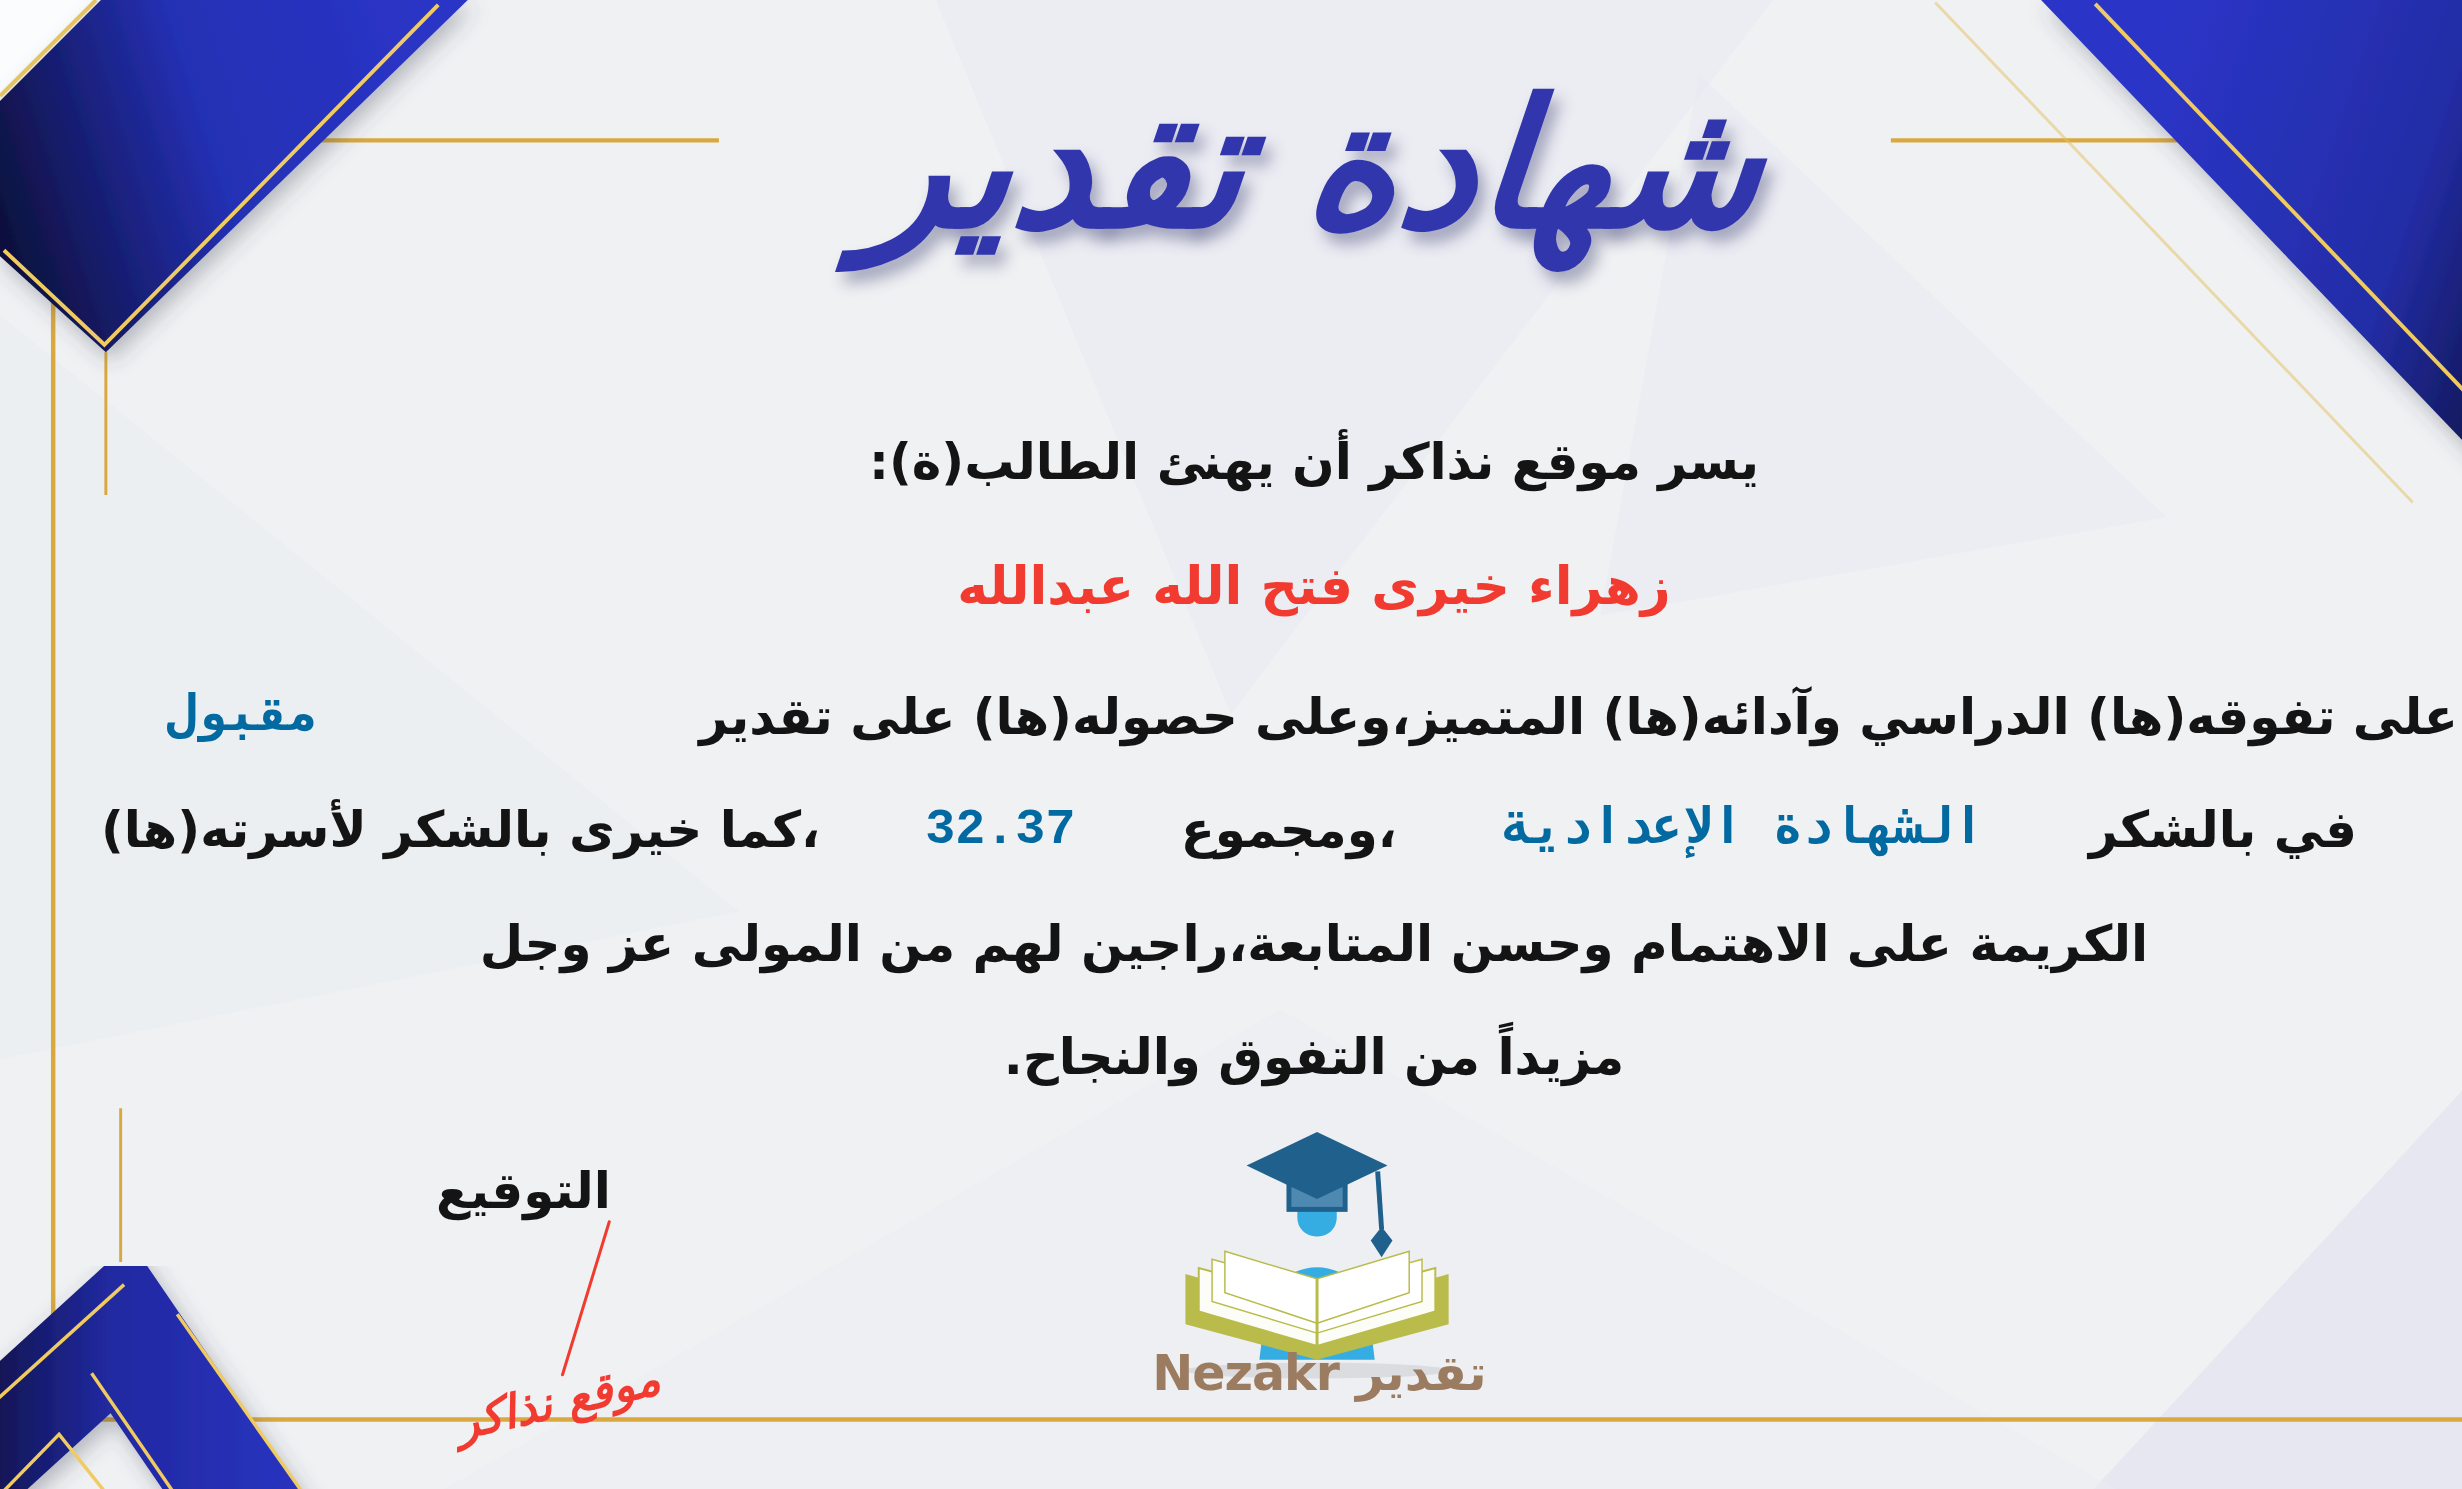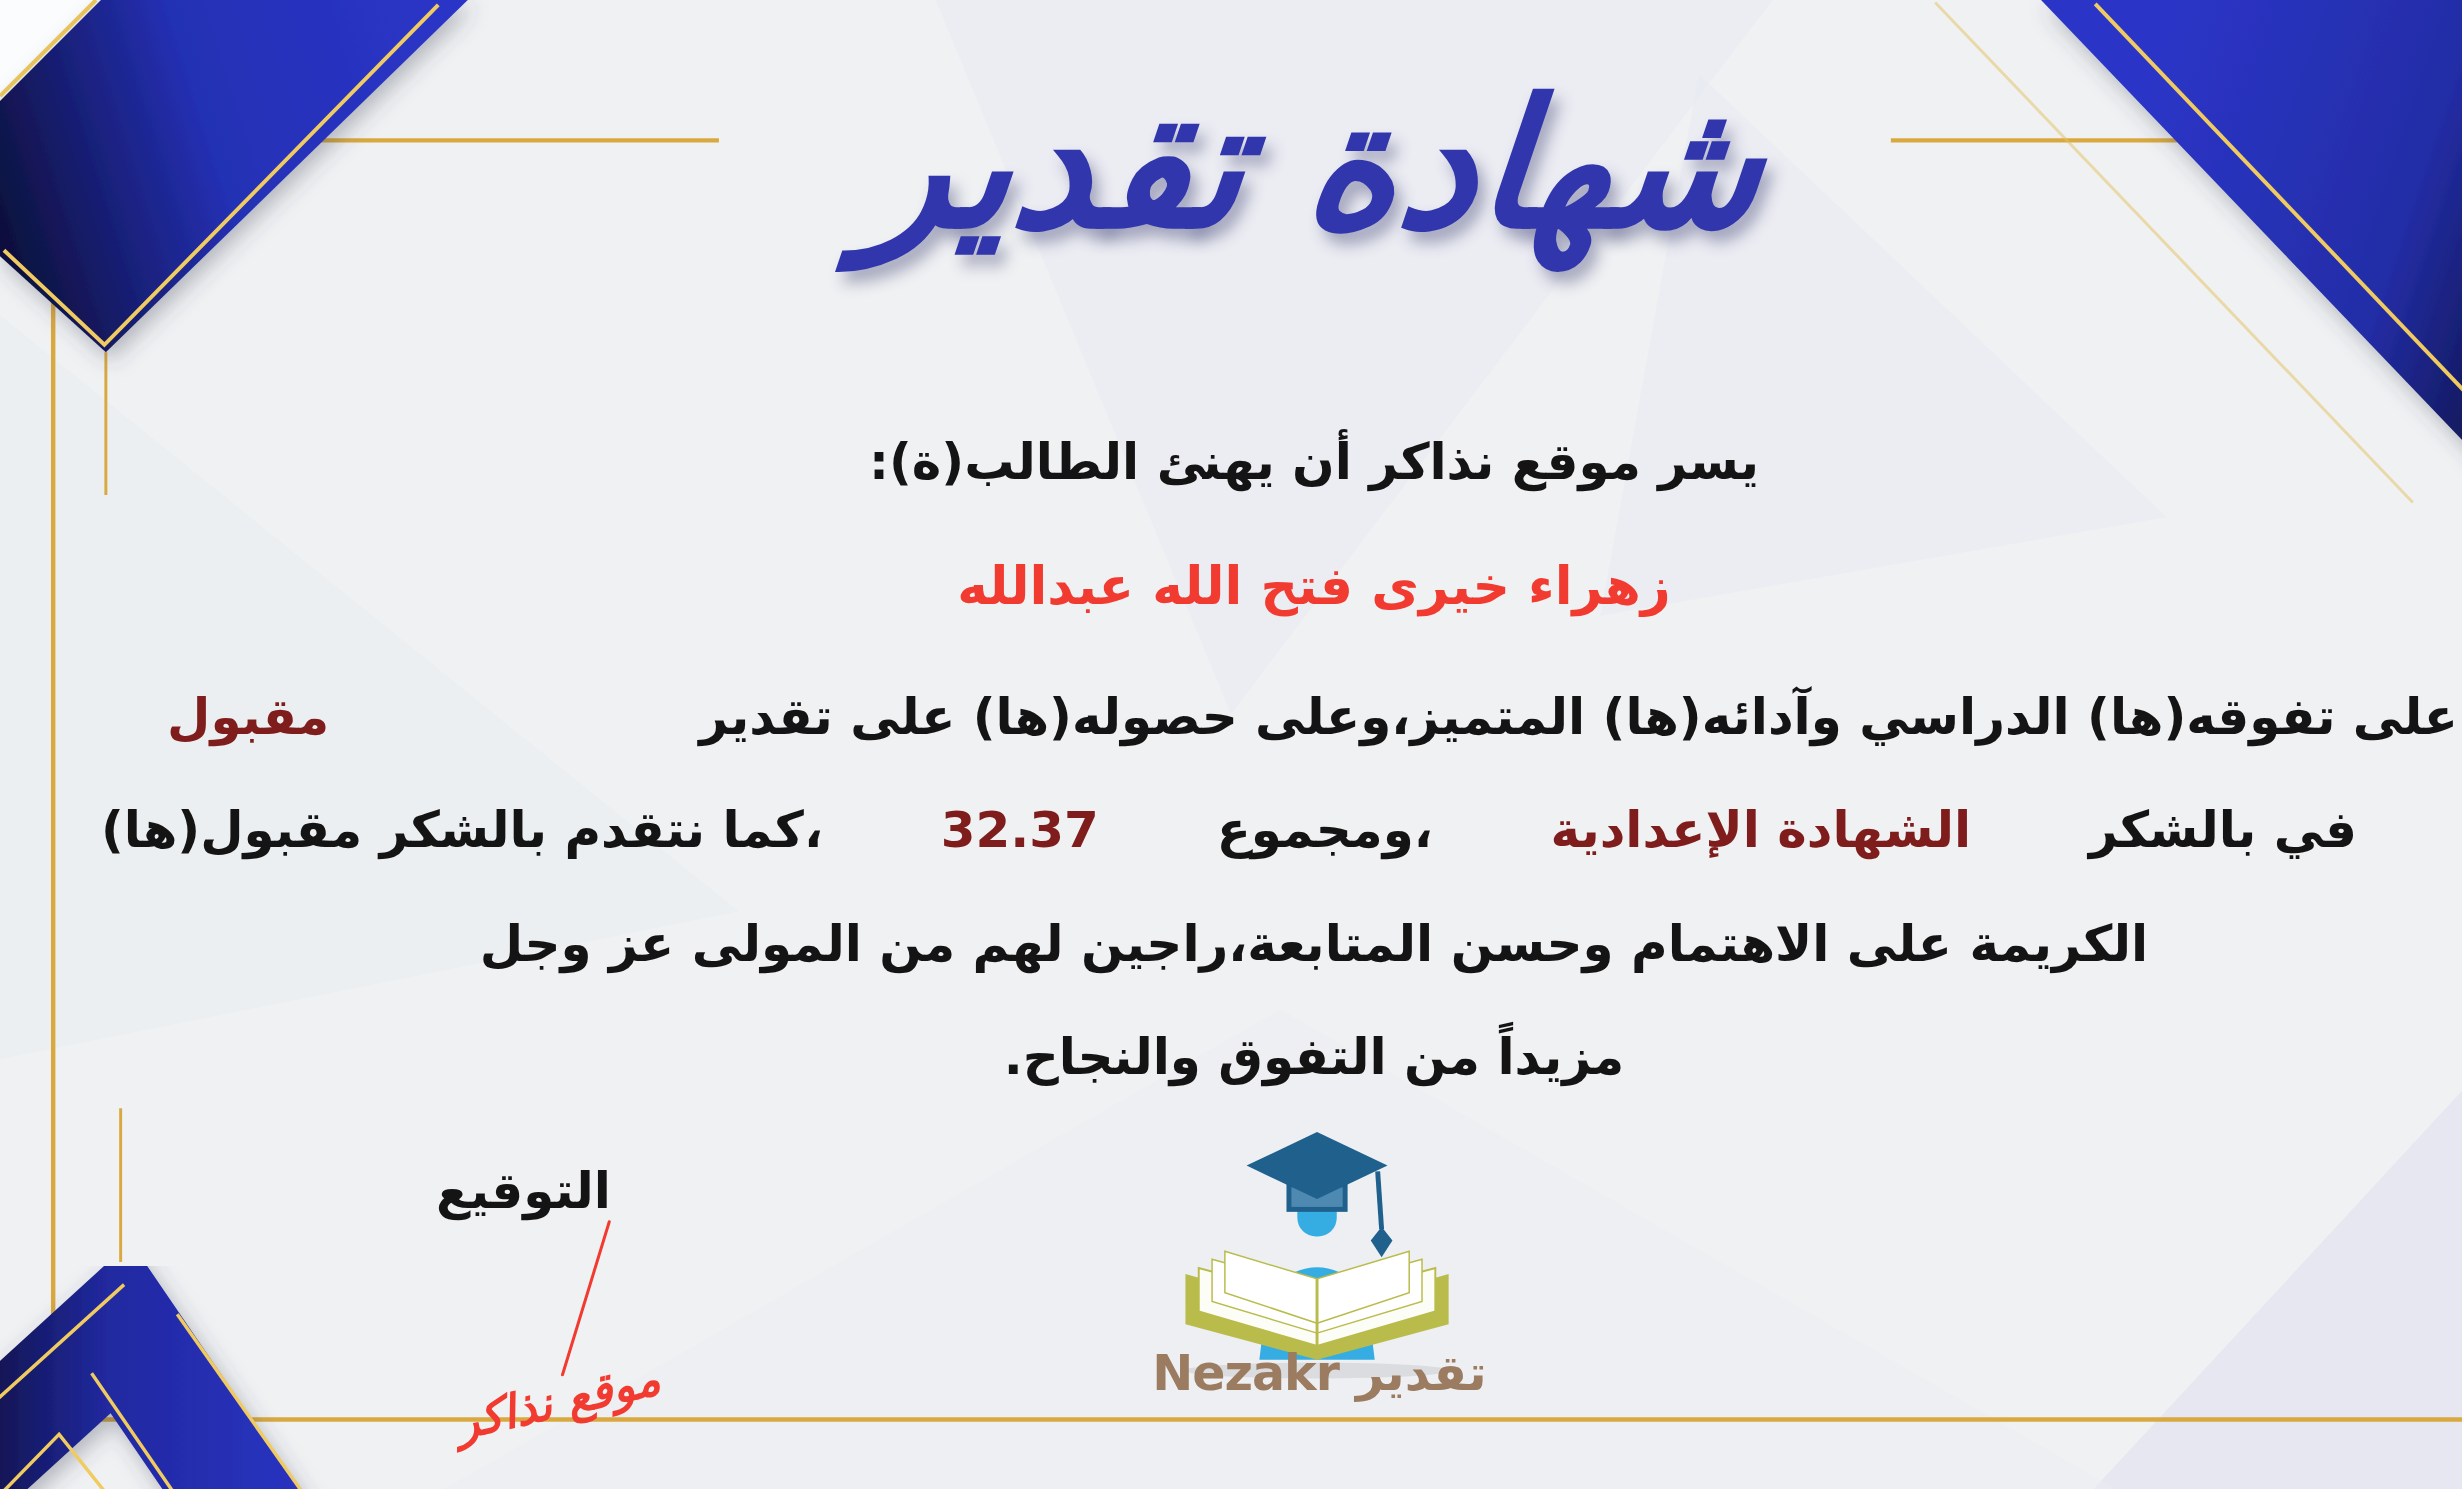--- a/index.html
+++ b/index.html
@@ -10,21 +10,21 @@
   .txt{position:absolute;direction:rtl;color:#141414;font-weight:bold;}
   .center{left:0;right:0;text-align:center;}
   .title{top:59px;font-size:177px;line-height:1.2;color:#3136AC;
          font-style:italic;transform:skewX(-5deg);
          text-shadow:7.9px 10.8px 14.8px rgba(40,45,100,.38);}
   .intro{top:433px;font-size:50px;}
   .name{top:556px;font-size:52px;color:#F23B30;}
   .pline{position:absolute;direction:rtl;display:flex;align-items:flex-start;
          font-weight:bold;font-size:50px;color:#141414;line-height:1.4;}
   .sp{flex:1;}
-  .red{color:#7f1d1d;}
+  .red{color:#0369a1;font-family:Liberation Mono, monospace;}
   .p1{top:682px;right:170px;left:167px;}
   .p2{top:795px;right:271px;left:101px;}
   .p3{top:909px;right:148px;left:148px;display:block;text-align:center;}
   .p4{top:1022px;right:148px;left:148px;display:block;text-align:center;}
   .sig-label{left:436px;top:1162px;font-size:50px;}
   .sig{position:absolute;left:433px;top:1231px;width:276px;height:197px;
        transform:rotate(-13deg);color:#F23B30;}
   .sig .slash{position:absolute;left:158px;top:-9.8px;width:3.4px;height:163px;
        background:#F23B30;border-radius:2px;transform:rotate(30deg);}
   .sig .script{position:absolute;left:4.9px;bottom:4.9px;font-size:46px;
@@ -127,21 +127,21 @@
 
   <div class="pline p2">
     <span>في بالشكر</span>
     <span class="sp"></span>
     <span class="red">الشهادة الإعدادية</span>
     <span class="sp"></span>
     <span>،ومجموع</span>
     <span class="sp"></span>
     <span class="red">32.37</span>
     <span class="sp"></span>
-    <span>،كما نتقدم بالشكر مقبول(ها)</span>
+    <span>،كما خيرى بالشكر لأسرته(ها)</span>
   </div>
 
   <div class="pline p3">الكريمة على الاهتمام وحسن المتابعة،راجين لهم من المولى عز وجل</div>
   <div class="pline p4">مزيداً من التفوق والنجاح.</div>
 
   <div class="txt sig-label">التوقيع</div>
   <div class="sig">
     <div class="slash"></div>
     <div class="script">موقع نذاكر</div>
   </div>

